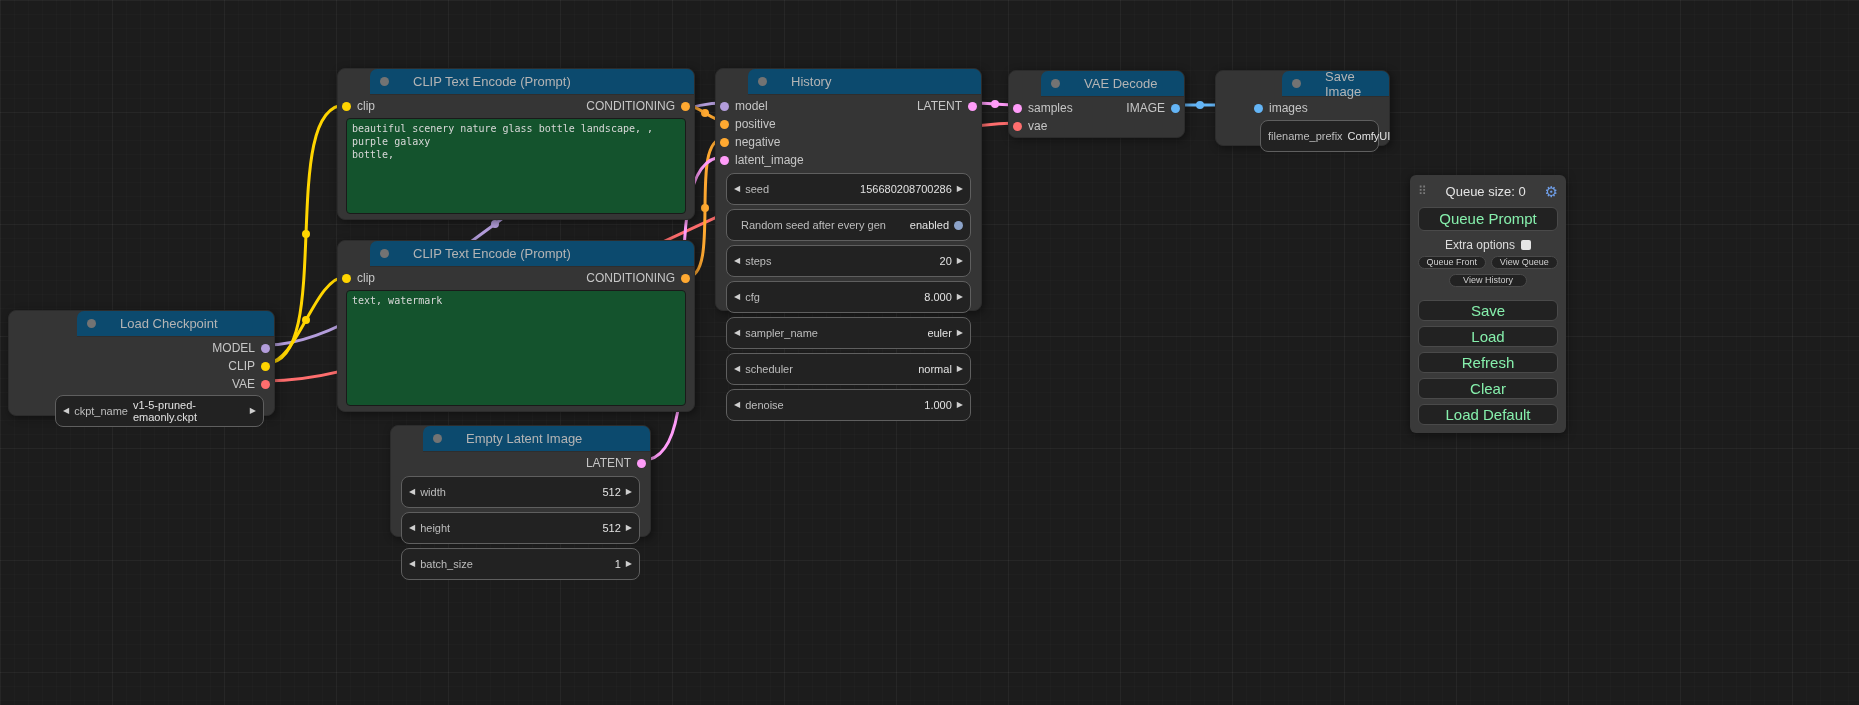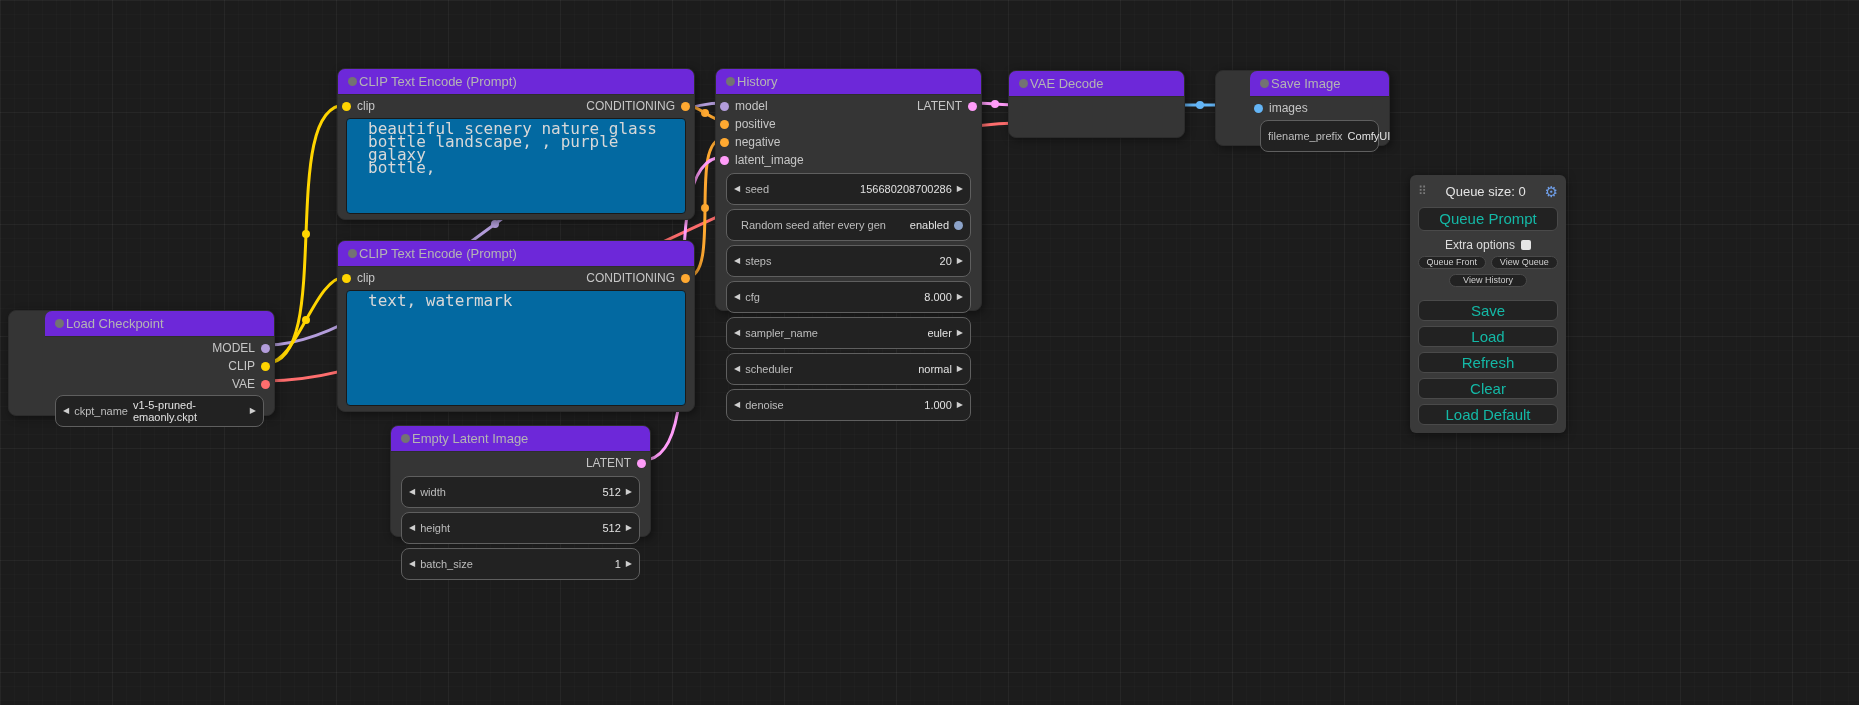--- a/index.html
+++ b/index.html
@@ -18,23 +18,23 @@
   #wires { position:absolute; left:0; top:0; width:1859px; height:705px; z-index:1; }
   #wires path { fill:none; stroke-width:3; stroke-linecap:round; }
 
   .node {
     position:absolute; z-index:2; background:#353535;
     border:1px solid #2c2c2c; border-radius:8px;
     box-shadow:2px 2px 8px rgba(0,0,0,0.45);
     color:#c6c6c6; font-size:12px;
   }
   .node-title {
-    height:26px; background:#6d28d9; border-radius:7px 7px 0 0;
-    display:flex; align-items:center; gap:2px; padding:0 10px;
-    color:#b4b4b4; font-size:13px; border-bottom:1px solid #2e2e2e;
+    height:26px; background:#0c4a6e; border-radius:7px 7px 0 0;
+    display:flex; align-items:center; gap:24px; padding:0 10px;
+    color:#b4b4b4; font-size:13px; border-bottom:1px solid #2e2e2e;margin-left:32px;
   }
   .collapse-dot { width:9px; height:9px; border-radius:50%; background:#737373; flex:none; }
   .node-body { padding-top:2px; position:relative; }
   .slot-row { height:18px; display:flex; align-items:center; gap:6px; padding:0 4px; }
   .slot-dot { width:9px; height:9px; border-radius:50%; flex:none; }
   .slot-label { color:#c6c6c6; }
   .ml-auto { margin-left:auto; }
   .c-model { background:#b39ddb; } .c-clip { background:#ffd500; }
   .c-vae { background:#ff6e6e; } .c-cond { background:#ffa931; }
   .c-latent { background:#ff9cf9; } .c-image { background:#64b5f6; }
@@ -43,37 +43,37 @@
     height:32px; margin:4px 10px 0; background:#222222;
     border:1px solid #5f5f5f; border-radius:8px;
     display:flex; align-items:center; gap:5px; padding:0 7px;
     font-size:11px; color:#bdbdbd;
   }
   .widget .wvalue { margin-left:auto; color:#e2e2e2; }
   .warrow { font-size:8px; color:#cfcfcf; line-height:1; flex:none; }
   .toggle-dot { width:9px; height:9px; border-radius:50%; background:#8ca3c9; flex:none; }
 
   .textarea {
-    margin:3px 8px 0; background:#0369a1; border:1px solid #1a1a1a; border-radius:4px;
-    font-family:"DejaVu Sans Mono", monospace; font-size:16px; line-height:13px;
-    color:#d8d8d8; padding:3px 21px; white-space:pre-wrap; overflow:hidden;
+    margin:3px 8px 0; background:#14532d; border:1px solid #1a1a1a; border-radius:4px;
+    font-family:"DejaVu Sans Mono", monospace; font-size:10px; line-height:13px;
+    color:#d8d8d8; padding:3px 5px; white-space:pre-wrap; overflow:hidden;
   }
 
   
   #queue-panel {
     position:absolute; z-index:3; left:1410px; top:175px; width:156px;
     background:#3a3a3a; border-radius:6px; padding:8px;
     box-shadow:0 2px 10px rgba(0,0,0,0.5); color:#e0e0e0;
   }
   .panel-head { display:flex; align-items:center; height:16px; }
   .drag-handle { color:#7a7a7a; font-size:12px; cursor:grab; }
   .queue-size { flex:1; text-align:center; font-size:13px; color:#e4e4e4; }
   .gear { color:#6f9ee8; font-size:15px; line-height:1; cursor:pointer; }
   .btn {
-    display:block; width:100%; background:#222222; color:#14b8a6;
+    display:block; width:100%; background:#222222; color:#86efac;
     border:1px solid #4a4a4a; border-radius:6px; text-align:center; cursor:pointer;
   }
   .btn-queue { margin-top:8px; height:24px; line-height:22px; font-size:15px; }
   .btn-big { margin-top:5px; height:21px; line-height:19px; font-size:15px; }
   .btn-big.first { margin-top:13px; }
   .btn-small { height:13px; line-height:11px; font-size:9px; border-radius:7px; color:#cfcfcf; }
   .extra-row { margin-top:7px; display:flex; justify-content:center; align-items:center; gap:6px;
                font-size:12px; color:#dddddd; height:13px; }
   .checkbox { width:10px; height:10px; background:#e6e6e6; border-radius:2px; }
   .small-row { margin-top:5px; display:flex; gap:5px;justify-content:flex-end; }
@@ -263,20 +263,32 @@
         <span class="warrow">▶</span>
       </div>
     </div>
   </div>
 
   <div class="node" style="left:1008px; top:70px; width:177px; height:68px;">
     <div class="node-title">
       <span class="collapse-dot"></span>
       <span>VAE Decode</span>
     </div>
+    <div class="node-body">
+      <div class="slot-row">
+        <span class="slot-dot c-latent"></span>
+        <span class="slot-label">samples</span>
+        <span class="slot-label ml-auto">IMAGE</span>
+        <span class="slot-dot c-image"></span>
+      </div>
+      <div class="slot-row">
+        <span class="slot-dot c-vae"></span>
+        <span class="slot-label">vae</span>
+      </div>
+    </div>
   </div>
 
   <div class="node" style="left:1215px; top:70px; width:175px; height:76px;padding-left:34px;">
     <div class="node-title">
       <span class="collapse-dot"></span>
       <span>Save Image</span>
     </div>
     <div class="node-body">
       <div class="slot-row">
         <span class="slot-dot c-image"></span>

